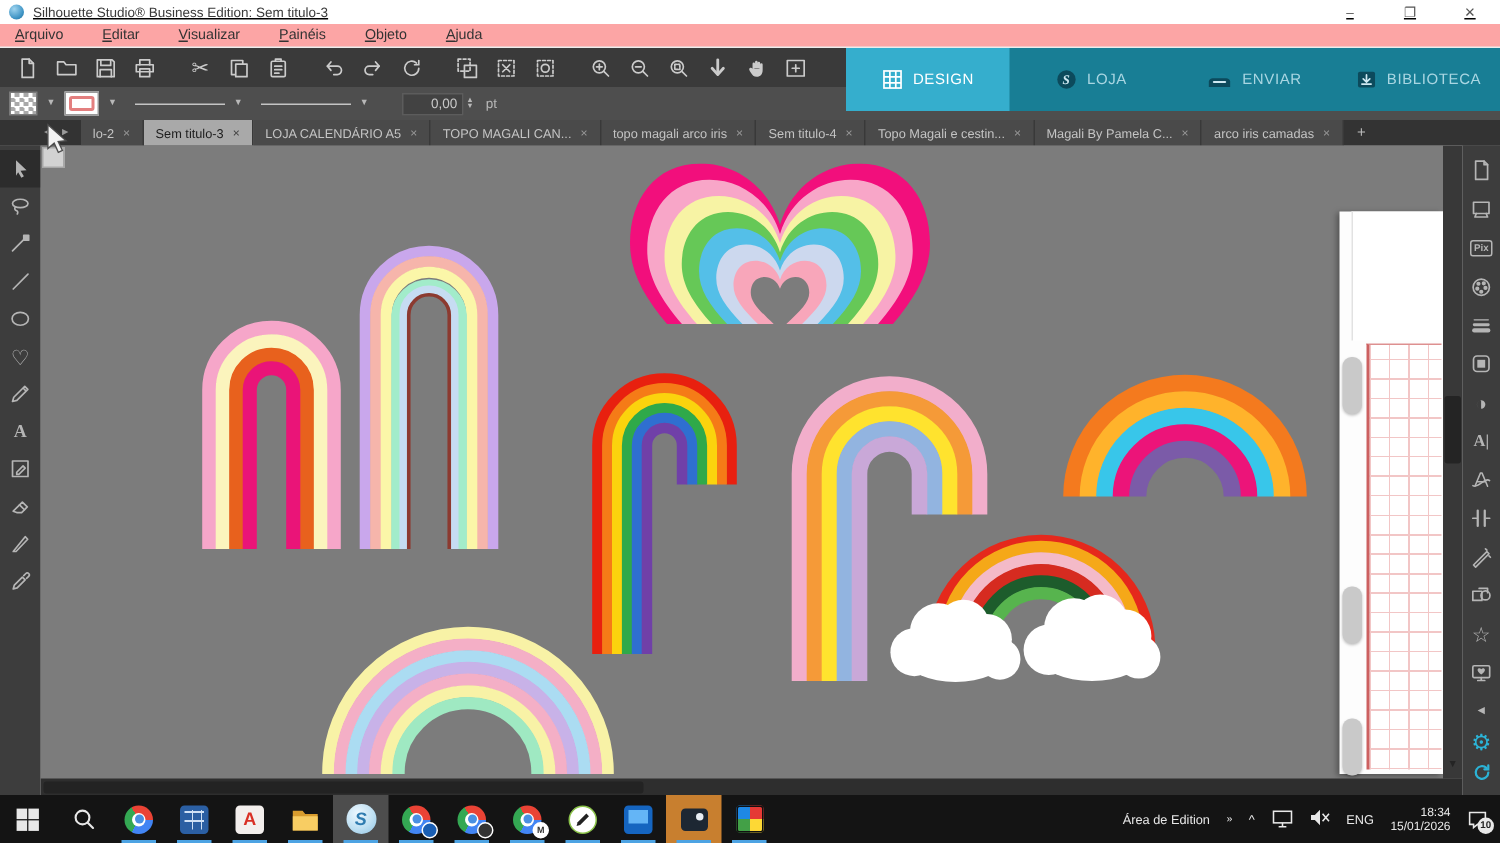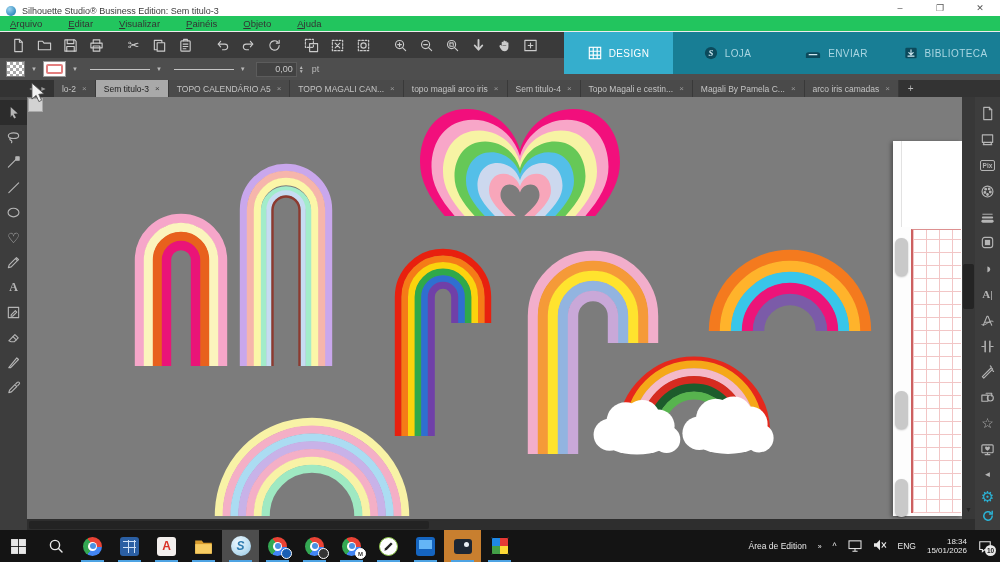--- a/index.html
+++ b/index.html
@@ -1,26 +1,26 @@
 <!DOCTYPE html>
 <html><head>
 <meta charset="utf-8">
 <style>
   html,body{margin:0;padding:0;}
   body{width:1000px;height:562px;position:relative;overflow:hidden;
        font-family:"Liberation Sans",sans-serif;background:#7c7c7c;}
   
-  .titlebar{height:16px;background:#ffffff;display:flex;align-items:flex-end;gap:6px;padding-left:6px;}
+  .titlebar{height:16px;background:#ffffff;display:flex;align-items:center;gap:6px;padding-left:6px;text-decoration:underline;}
   .app-logo{width:10px;height:10px;border-radius:50%;
     background:radial-gradient(circle at 35% 30%,#9fd4ef,#3d93c4 65%,#20688f);flex:0 0 auto;}
   .title-text{font-size:9px;color:#3a3a3a;white-space:nowrap;}
   .win-controls{margin-left:auto;display:flex;align-items:center;}
   .win-btn{width:40px;text-align:center;font-size:9px;color:#555;line-height:16px;}
   
-  .menubar{height:15px;background:#22c55e;border-bottom:1px solid #ececec;display:flex;
+  .menubar{height:15px;background:#fca5a5;border-bottom:1px solid #ececec;display:flex;
     align-items:center;gap:26px;padding-left:10px;}
   .menu-item{display:inline-block;font-size:9.5px;color:#333;}
   .menu-item::first-letter{text-decoration:underline;}
   
   .main-toolbar{height:26px;background:#3a3a3a;display:flex;align-items:center;position:relative;}
   .tb-group{display:flex;align-items:center;gap:5px;padding:0 8px;}
   .tb-btn{width:21px;height:22px;display:flex;align-items:center;justify-content:center;color:#cbcbcb;}
   .tb-btn svg{display:block;}
   .glyph{font-size:13px;line-height:1;}
   .nav-tabs{position:absolute;right:0;top:0;height:42px;display:flex;background:#187e95;}
@@ -32,21 +32,21 @@
   .style-bar{height:22px;background:#4e4e4e;display:flex;align-items:center;padding-left:6px;}
   .swatch-checker{width:17px;height:14px;border:1px solid #7a7a7a;
     background:conic-gradient(#a9a9a9 0 25%,#fff 0 50%,#a9a9a9 0 75%,#fff 0);background-size:6px 6px;}
   .swatch-line{width:21px;height:14px;background:#fff;border:1px solid #9a9a9a;display:flex;
     align-items:center;justify-content:center;}
   .swatch-line span{display:block;width:13px;height:6px;border:2px solid #e37f7f;border-radius:2px;}
   .dd-arrow{color:#b8b8b8;font-size:6px;margin:0 6px;}
   .line-dd{display:flex;align-items:center;margin-left:6px;}
   .line-sample{display:block;width:60px;height:1px;background:#c4c4c4;}
   .spin-box{width:36px;height:13px;background:#424242;border:1px solid #5c5c5c;color:#c8c8c8;
-    font-size:9px;display:flex;align-items:center;justify-content:flex-end;padding-right:3px;margin-left:4px;}
+    font-size:9px;display:flex;align-items:center;justify-content:flex-end;padding-right:3px;margin-left:16px;}
   .spin-arrows{display:flex;flex-direction:column;color:#b8b8b8;font-size:5px;line-height:4.5px;margin-left:2px;}
   .unit{color:#b8b8b8;font-size:9px;margin-left:8px;}
   
   .doc-tabbar{height:17px;background:#333333;display:flex;align-items:stretch;font-size:8.5px;}
   .tab-nav{display:flex;align-items:center;gap:5px;color:#9a9a9a;font-size:7px;padding:0 7px 0 28px;}
   .doc-tab{display:flex;align-items:center;gap:6px;padding:0 8px;background:#4a4a4a;
     color:#c4c4c4;border-right:1px solid #393939;white-space:nowrap;}
   .doc-tab.active{background:#a9a9a9;color:#1c1c1c;}
   .tab-close{font-size:8px;color:#9a9a9a;}
   .doc-tab.active .tab-close{color:#3d3d3d;}
@@ -345,21 +345,21 @@
   </span>
 <div class="doc-tab">
       <span>lo-2</span>
       <span class="tab-close">×</span>
     </div>
     <div class="doc-tab active">
       <span>Sem titulo-3</span>
       <span class="tab-close">×</span>
     </div>
     <div class="doc-tab">
-      <span>TOPO CALENDÁRIO A5</span>
+      <span>LOJA CALENDÁRIO A5</span>
       <span class="tab-close">×</span>
     </div>
     <div class="doc-tab">
       <span>TOPO MAGALI CAN...</span>
       <span class="tab-close">×</span>
     </div>
     <div class="doc-tab">
       <span>topo magali arco iris</span>
       <span class="tab-close">×</span>
     </div>

